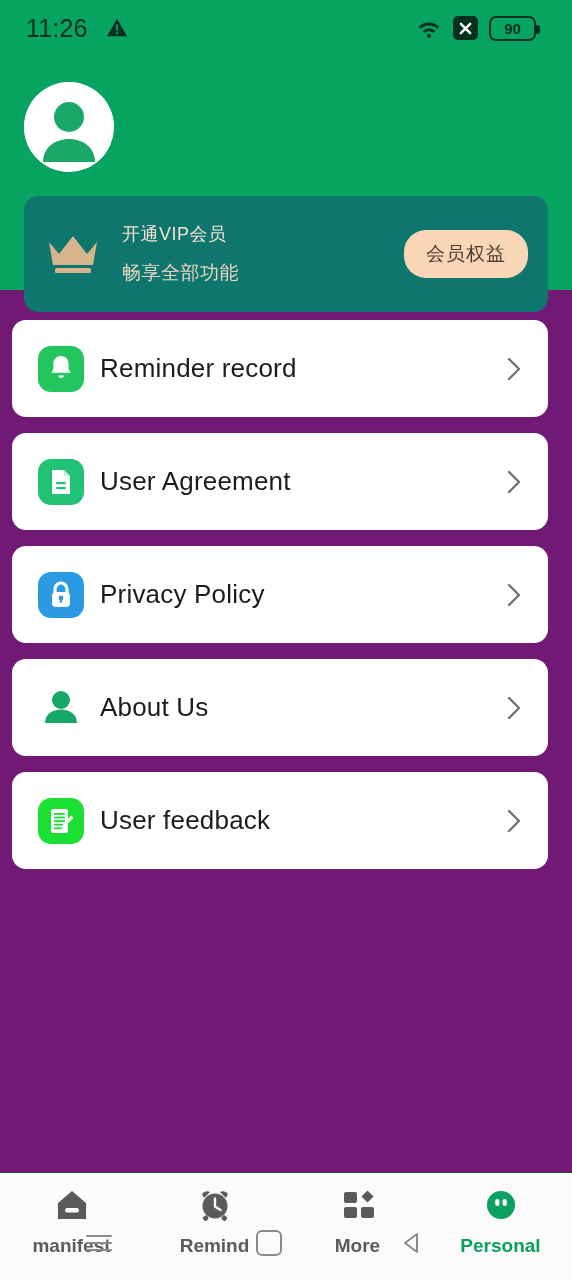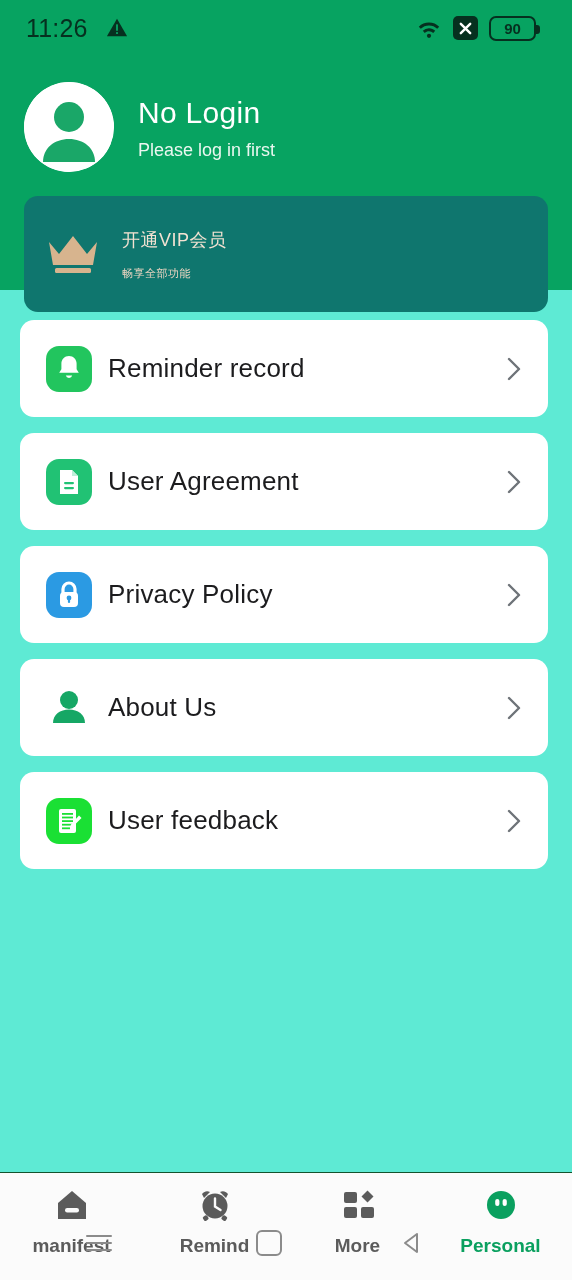--- a/index.html
+++ b/index.html
@@ -92,39 +92,39 @@
     height: 116px;
     background: #0f766e;
     border-radius: 14px;
     display: flex; align-items: center;
     padding: 0 20px 0 22px;
     overflow: hidden;
   }
   .crown { width: 54px; height: 44px; flex: 0 0 auto; margin-right: 22px; }
   .vip-texts { display: flex; flex-direction: column; gap: 14px; flex: 1; }
   .vip-title { color: #f3e2d2; font-size: 18px; letter-spacing: .5px; }
-  .vip-sub { color: #e8d4c0; font-size: 11px; letter-spacing: .5px; }
+  .vip-sub { color: #e8d4c0; font-size: 19px; letter-spacing: .5px; }
   .vip-btn {
     background: #f9d6b6;
     color: #4a3a30;
     font-size: 19px;
     border: none;
     border-radius: 22px;
     padding: 11px 22px;
     letter-spacing: 1px;
     flex: 0 0 auto;
   }
 
   
   .list {
     flex: 1 1 auto;
-    padding: 30px 24px 0 20px;
+    padding: 30px 24px 0 12px;
     display: flex; flex-direction: column;
     gap: 16px;
-    background: #5eead4;
+    background: #701a75;
   }
   .row {
     background: #ffffff;
     border-radius: 14px;
     height: 97px;
     display: flex; align-items: center;
     padding: 0 22px 0 26px;
   }
   .row-icon {
     width: 46px; height: 46px;
@@ -214,35 +214,32 @@
     </div>
 
     <div class="profile">
       <div class="avatar">
         <svg viewBox="0 0 90 90">
           <circle cx="45" cy="45" r="45" fill="#ffffff"></circle>
           <circle cx="45" cy="35" r="15" fill="#1aa768"></circle>
           <path d="M19 80c0-14 11.6-23 26-23s26 9 26 23z" fill="#1aa768"></path>
         </svg>
       </div>
-      <div class="profile-texts">
-        <span class="profile-name">No Login</span>
-        <span class="profile-sub">Please log in first</span>
-      </div>
     </div>
 
     <div class="vip-card">
       <svg class="crown" viewBox="0 0 54 44">
         <path d="M3 10 L13 22 L27 4 L41 22 L51 10 L47 33 L7 33 Z" fill="#d7b48e"></path>
         <rect x="9" y="36" width="36" height="5" rx="1.5" fill="#d7b48e"></rect>
       </svg>
       <div class="vip-texts">
         <span class="vip-title">开通VIP会员</span>
         <span class="vip-sub">畅享全部功能</span>
       </div>
+      <button class="vip-btn">会员权益</button>
     </div>
   </div>
 
   <div class="list">
 
     <div class="row">
       <span class="row-icon">
         <svg width="46" height="46" viewBox="0 0 46 46">
           <rect class="sq" x="0" y="0" width="46" height="46" rx="13" fill="#22c55e"></rect>
           <path d="M23 10c-4.4 0-7.6 3.4-7.6 7.6v5.6l-2.2 3.6h19.6l-2.2-3.6v-5.6C30.6 13.4 27.4 10 23 10z" fill="#ffffff"></path>

